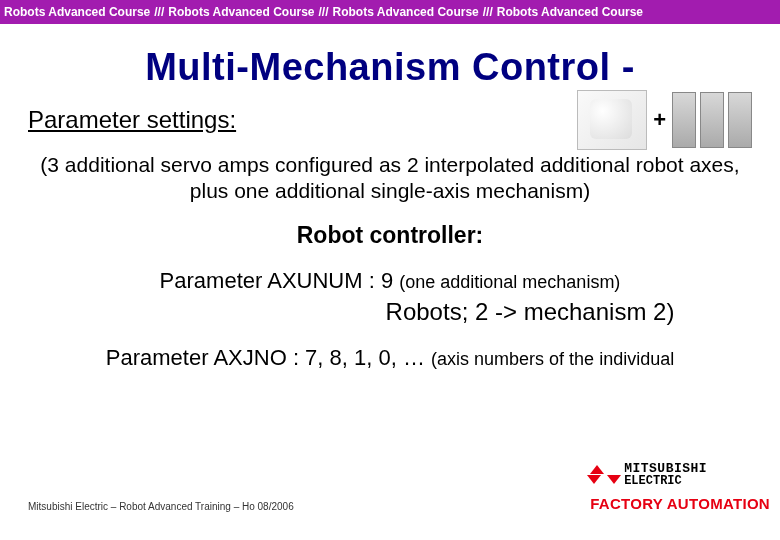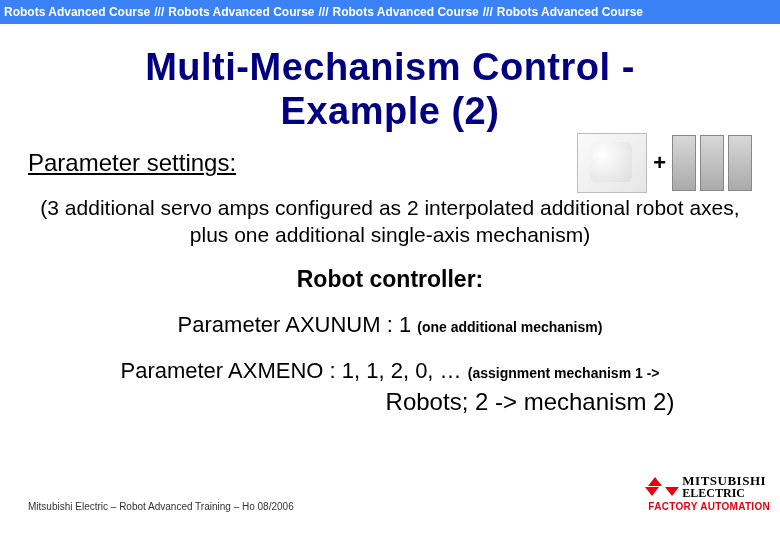--- a/index.html
+++ b/index.html
@@ -1,58 +1,57 @@
 <!DOCTYPE html>
 <html><head>
 <meta charset="utf-8">
 <style>
   * { margin: 0; padding: 0; box-sizing: border-box; }
   body { width: 780px; height: 540px; font-family: Arial, Helvetica, sans-serif; background: #fff; position: relative; overflow: hidden; }
-  .header-bar { background: #3b82f6; color: #fff; height: 24px; display: flex; align-items: center; overflow: hidden; font-weight: bold; font-size: 12px; white-space: nowrap; padding-left: 4px; }
+  .header-bar { background: #a21caf; color: #fff; height: 24px; display: flex; align-items: center; overflow: hidden; font-weight: bold; font-size: 12px; white-space: nowrap; padding-left: 4px; }
   .header-seg { margin-right: 4px; }
   .title { font-family: Impact, "Arial Black", sans-serif; font-weight: bold; color: #000080; text-align: center; font-size: 38px; line-height: 1.15; margin-top: 22px; letter-spacing: 0.5px; }
   .content { padding: 0 28px; text-align: center; }
   .row-images { display: flex; align-items: center; justify-content: space-between; }
   .section-head { font-size: 24px; text-decoration: underline; }
   .imgset { display: flex; align-items: center; gap: 6px; }
   .robot-img { width: 70px; height: 60px; background: linear-gradient(135deg,#fafafa,#e6e6e6); border: 1px solid #bbb; position: relative; }
   .robot-img::after { content:""; position:absolute; left:12px; top:8px; width:42px; height:40px; background: radial-gradient(circle at 30% 30%, #fff, #dcdcdc); border-radius: 6px; }
   .plus { font-size: 22px; font-weight: bold; }
   .amp { width: 24px; height: 56px; background: linear-gradient(180deg,#d8d8d8,#aaa); border:1px solid #888; }
   .amps { display:flex; gap:4px; }
   .desc { font-size: 21px; margin-top: 2px; line-height: 1.25; }
   .subhead { font-size: 23px; font-weight: bold; margin-top: 18px; }
   .param-line { font-size: 22px; margin-top: 18px; line-height: 1.3; }
-  .param-note { font-size: 14px; font-weight: bold; }
+  .param-note { font-size: 18px; }
   .param-note-block { font-size: 24px; margin-left: 280px; margin-top: 2px; }
   .footer-credit { position: absolute; left: 28px; bottom: 28px; font-size: 10px; color: #333; }
   .logo { position: absolute; right: 10px; bottom: 28px; text-align: left; }
   .logo-row { display:flex; align-items:center; gap:6px; }
   .tri-stack { display:flex; flex-direction:column; gap:1px; }
   .tri { width:0; height:0; border-left:7px solid transparent; border-right:7px solid transparent; border-bottom:9px solid #e60012; }
-  .logo-text { font-family: Liberation Serif, serif; font-weight: bold; font-size: 12px; line-height: 1; }
+  .logo-text { font-family: Liberation Mono, monospace; font-weight: bold; font-size: 12px; line-height: 1; }
   .logo-text .brand { font-size: 13px; letter-spacing: 0.5px; }
-  .logo-sub { font-size: 10px; font-weight: bold; color: #e60012; letter-spacing: 0.3px; margin-top: 2px; }
+  .logo-sub { font-size: 15px; font-weight: bold; color: #e60012; letter-spacing: 0.3px; margin-top: 8px; }
 </style>
 </head>
 <body>
 
 <div class="header-bar">
   <span class="header-seg">Robots Advanced Course</span>
   <span class="header-seg">///</span>
   <span class="header-seg">Robots Advanced Course</span>
   <span class="header-seg">///</span>
   <span class="header-seg">Robots Advanced Course</span>
   <span class="header-seg">///</span>
   <span class="header-seg">Robots Advanced Course</span>
 </div>
 
 <div class="title">
   <span>Multi-Mechanism Control -</span><br>
-  <span>Example (2)</span>
 </div>
 
 <div class="content">
   <div class="row-images">
     <div class="section-head">Parameter settings:</div>
     <div class="imgset">
       <div class="robot-img"></div>
       <div class="plus">+</div>
       <div class="amps">
         <div class="amp"></div>
@@ -60,28 +59,28 @@
         <div class="amp"></div>
       </div>
     </div>
   </div>
 
   <div class="desc">(3 additional servo amps configured as 2 interpolated additional robot axes, plus one additional single-axis mechanism)</div>
 
   <div class="subhead">Robot controller:</div>
 
   <div class="param-line">
-    <span>Parameter AXUNUM : 1 </span><span class="param-note">(one additional mechanism)</span>
+    <span>Parameter AXUNUM : 9 </span><span class="param-note">(one additional mechanism)</span>
   </div>
 
-  <div class="param-line">
-    <span>Parameter AXMENO : 1, 1, 2, 0, … </span><span class="param-note">(assignment mechanism 1 -&gt;</span>
-  </div>
   <div class="param-note-block">Robots; 2 -&gt; mechanism 2)</div>
 
+  <div class="param-line">
+    <span>Parameter AXJNO : 7, 8, 1, 0, … </span><span class="param-note">(axis numbers of the individual</span>
+  </div>
 </div>
 
 <div class="footer-credit">Mitsubishi Electric – Robot Advanced Training – Ho 08/2006</div>
 
 <div class="logo">
   <div class="logo-row">
     <div class="tri-stack">
       <div class="tri"></div>
       <div style="display:flex; gap:0;">
         <div class="tri" style="transform:rotate(180deg) translateX(3px);"></div>

